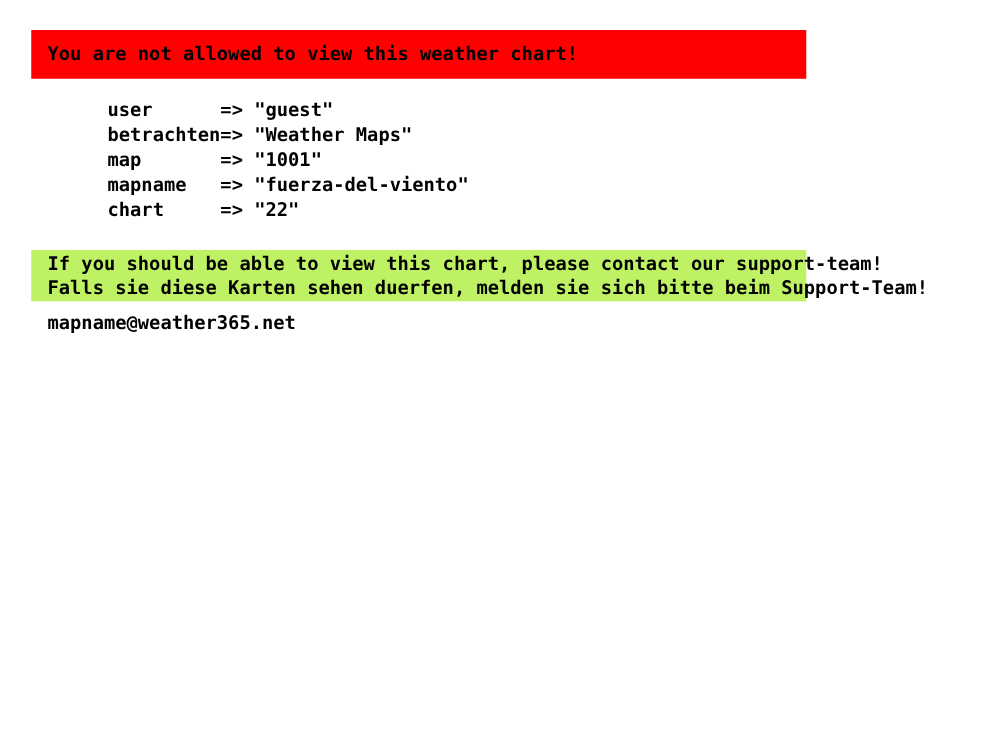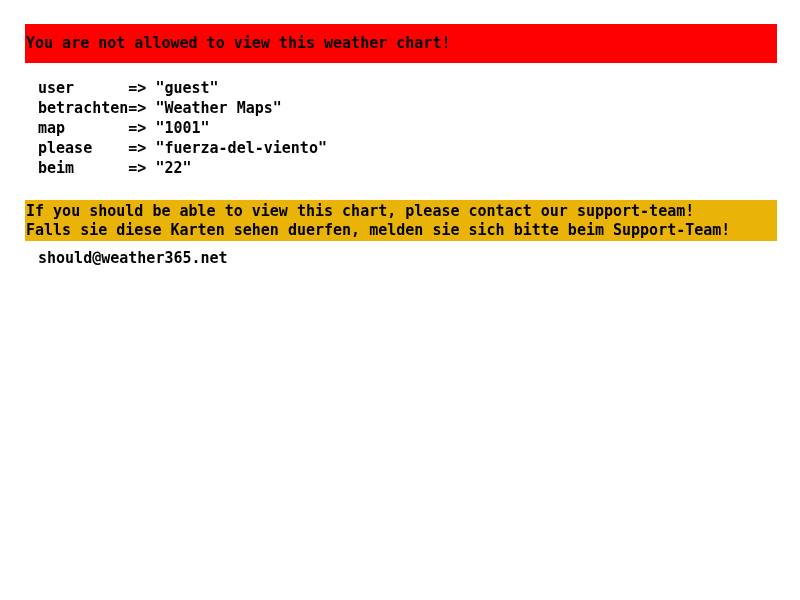--- a/index.html
+++ b/index.html
@@ -10,36 +10,36 @@
     font-weight: bold;
     font-size: 15px;
     color: #000000;
     position: relative;
     overflow: hidden;
   }
   .page { position: absolute; inset: 0; }
   .banner {
     position: absolute;
     left: 25px;
-    width: 752px;
+    width: 620px;
     display: flex;
     flex-direction: column;
     justify-content: center;
-    padding-left: 1px;
+    padding-left: 13px;
   }
   .banner .line { line-height: 19px; white-space: pre; }
   .banner-red  { top: 24px;  height: 39px; background: #ff0000; }
-  .banner-green{ top: 200px; height: 41px; background: #eab308; }
+  .banner-green{ top: 200px; height: 41px; background: #bef264; }
   .kv {
     position: absolute;
     left: 38px;
     top: 78px;
   }
   .kv .row { line-height: 20px; white-space: pre; }
-  .kv .key   { display: inline-block; width: 10ch; }
+  .kv .key   { display: inline-block; width: 10ch; margin-left: 48px; }
   .kv .arrow { display: inline-block; width: 3ch; }
   .footer {
     position: absolute;
     left: 38px;
     top: 248px;
     width: 732px;
     display: flex;
     justify-content: space-between;
     line-height: 20px;
     white-space: pre;
@@ -51,26 +51,26 @@
 <div class="page">
 
   <div class="banner banner-red">
     <div class="line">You are not allowed to view this weather chart!</div>
   </div>
 
   <div class="kv">
     <div class="row"><span class="key">user</span><span class="arrow">=&gt;</span><span class="val">"guest"</span></div>
     <div class="row"><span class="key">betrachten</span><span class="arrow">=&gt;</span><span class="val">"Weather Maps"</span></div>
     <div class="row"><span class="key">map</span><span class="arrow">=&gt;</span><span class="val">"1001"</span></div>
-    <div class="row"><span class="key">please</span><span class="arrow">=&gt;</span><span class="val">"fuerza-del-viento"</span></div>
-    <div class="row"><span class="key">beim</span><span class="arrow">=&gt;</span><span class="val">"22"</span></div>
+    <div class="row"><span class="key">mapname</span><span class="arrow">=&gt;</span><span class="val">"fuerza-del-viento"</span></div>
+    <div class="row"><span class="key">chart</span><span class="arrow">=&gt;</span><span class="val">"22"</span></div>
   </div>
 
   <div class="banner banner-green">
     <div class="line">If you should be able to view this chart, please contact our support-team!</div>
     <div class="line">Falls sie diese Karten sehen duerfen, melden sie sich bitte beim Support-Team!</div>
   </div>
 
   <div class="footer">
-    <span>should@weather365.net</span>
+    <span>mapname@weather365.net</span>
   </div>
 
 </div>
 
 </body></html>

